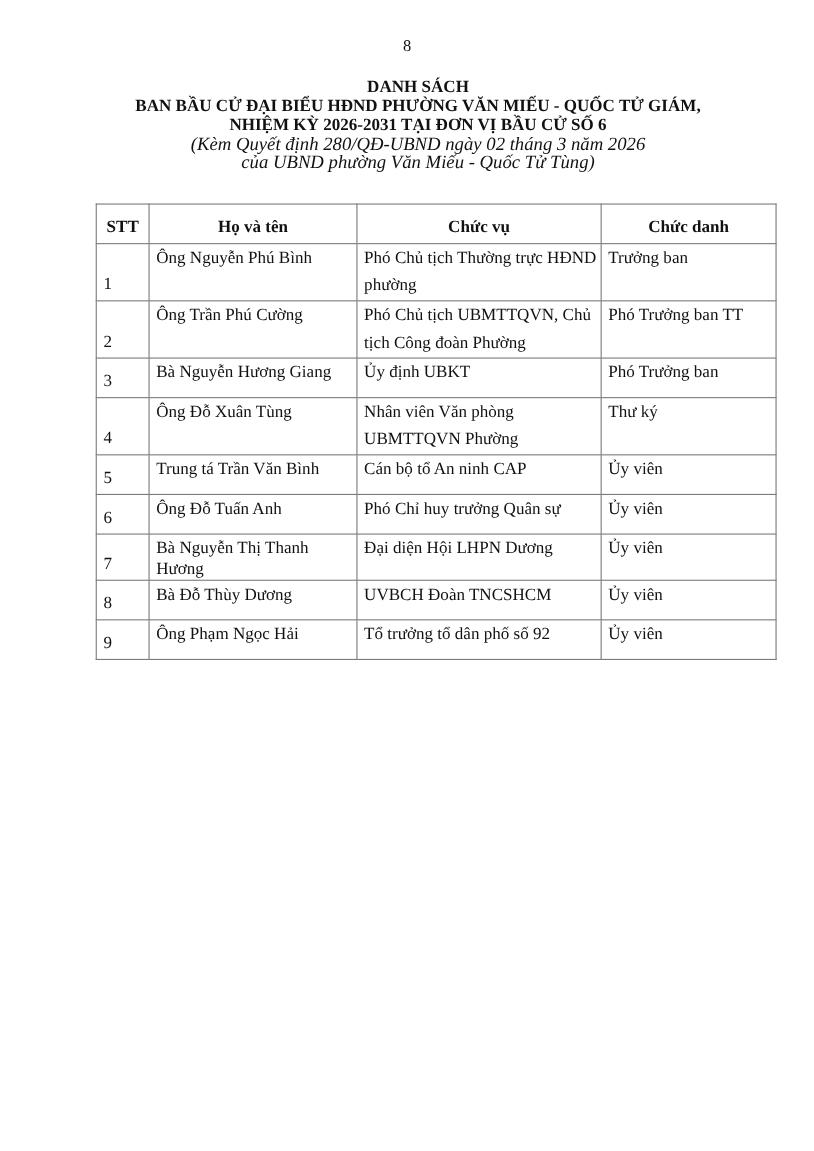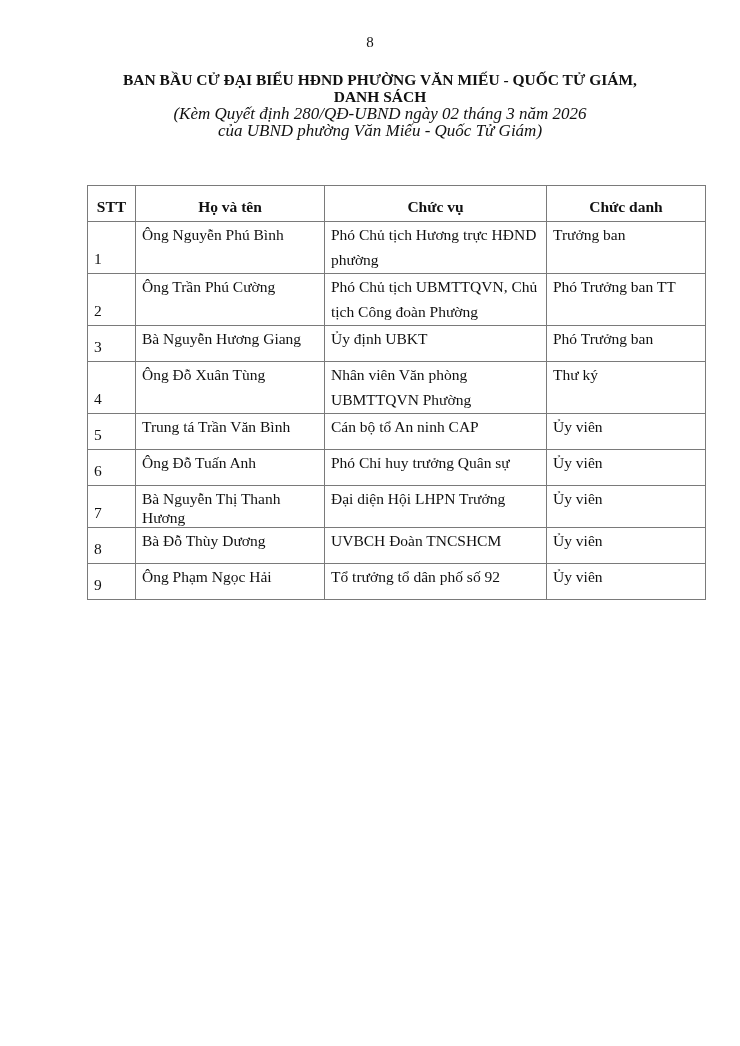--- a/index.html
+++ b/index.html
@@ -35,24 +35,25 @@
   tr.r7 td.name { line-height: 19px; padding-top: 3px; }
   tr.r10 td { height: 38px; }
   col.c1 { width: 48px; } col.c2 { width: 189px; } col.c3 { width: 222px; } col.c4 { width: 159px; }
 </style>
 </head>
 <body>
 
 <div class="page-number">8</div>
 
 <div class="title-block">
+  <span class="t-bold">DANH SÁCH</span>
   <span class="t-bold">BAN BẦU CỬ ĐẠI BIỂU HĐND PHƯỜNG VĂN MIẾU - QUỐC TỬ GIÁM,</span>
-  <span class="t-bold">DANH SÁCH</span>
+  <span class="t-bold">NHIỆM KỲ 2026-2031 TẠI ĐƠN VỊ BẦU CỬ SỐ 6</span>
   <span class="t-italic">(Kèm Quyết định 280/QĐ-UBND ngày 02 tháng 3 năm 2026</span>
-  <span class="t-italic">của UBND phường Văn Miếu - Quốc Tử Giám)</span>
+  <span class="t-italic">của UBND phường Văn Miếu - Quốc Tử Tùng)</span>
 </div>
 
 <div class="table-wrap">
   <table>
     <colgroup>
         <col class="c1">
         <col class="c2">
         <col class="c3">
         <col class="c4">
       </colgroup>
@@ -61,21 +62,21 @@
         <th>STT</th>
         <th>Họ và tên</th>
         <th>Chức vụ</th>
         <th>Chức danh</th>
       </tr>
     </thead>
     <tbody>
       <tr class="r2l">
         <td class="stt">1</td>
         <td>Ông Nguyễn Phú Bình</td>
-        <td>Phó Chủ tịch Hương trực HĐND phường</td>
+        <td>Phó Chủ tịch Thường trực HĐND phường</td>
         <td>Trưởng ban</td>
       </tr>
       <tr class="r2l">
         <td class="stt">2</td>
         <td>Ông Trần Phú Cường</td>
         <td>Phó Chủ tịch UBMTTQVN, Chủ tịch Công đoàn Phường</td>
         <td>Phó Trưởng ban TT</td>
       </tr>
       <tr class="r1l">
         <td class="stt">3</td>
@@ -97,21 +98,21 @@
       </tr>
       <tr class="r1l">
         <td class="stt">6</td>
         <td>Ông Đỗ Tuấn Anh</td>
         <td>Phó Chỉ huy trưởng Quân sự</td>
         <td>Ủy viên</td>
       </tr>
       <tr class="r7">
         <td class="stt">7</td>
         <td class="name">Bà Nguyễn Thị Thanh Hương</td>
-        <td>Đại diện Hội LHPN Trưởng</td>
+        <td>Đại diện Hội LHPN Dương</td>
         <td>Ủy viên</td>
       </tr>
       <tr class="r1l">
         <td class="stt">8</td>
         <td>Bà Đỗ Thùy Dương</td>
         <td>UVBCH Đoàn TNCSHCM</td>
         <td>Ủy viên</td>
       </tr>
       <tr class="r1l">
         <td class="stt">9</td>

